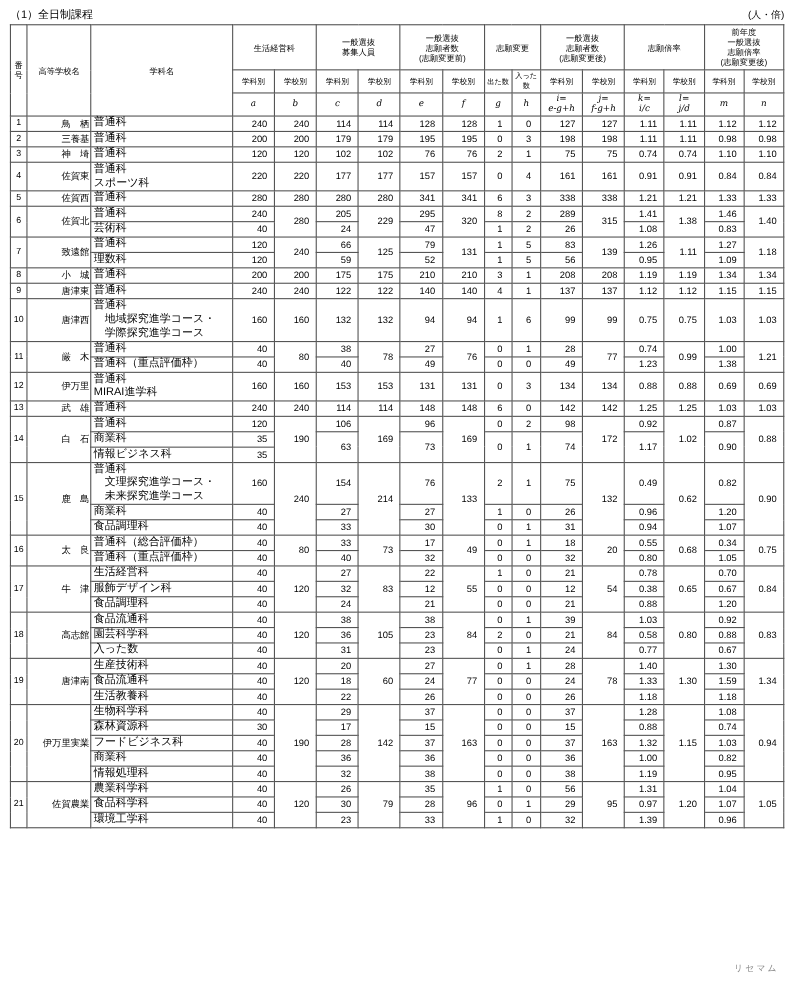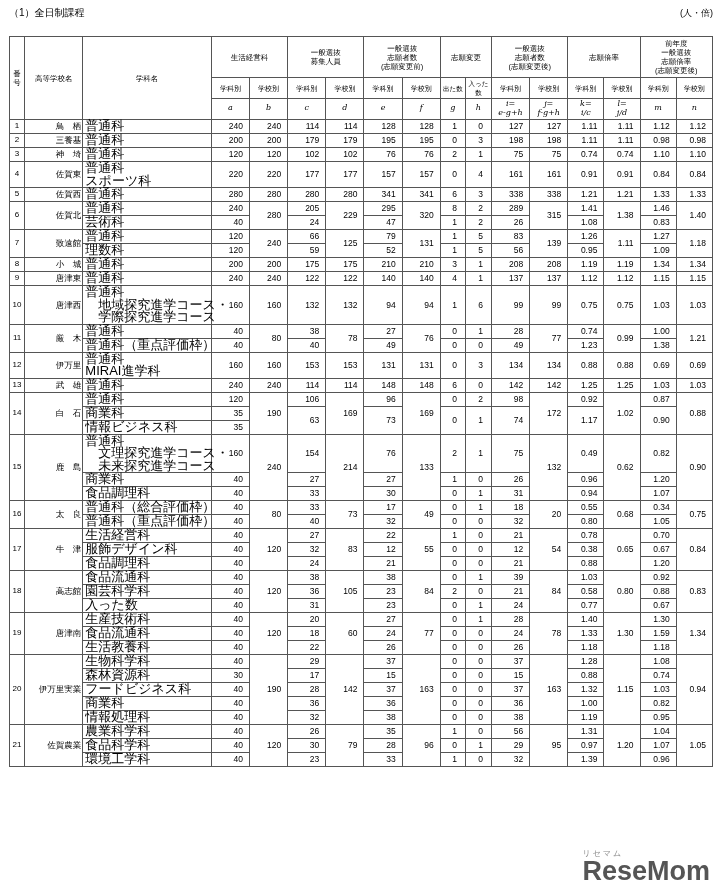--- a/index.html
+++ b/index.html
@@ -3,21 +3,21 @@
 <meta charset="utf-8">
 <style>
   * { box-sizing: border-box; }
   html, body { margin: 0; padding: 0; }
   body {
     width: 722px; height: 895px; background: #ffffff;
     font-family: "Liberation Sans", "DejaVu Sans", sans-serif;
     color: #000; position: relative; overflow: hidden;
   }
   .sheet { padding: 6px 9px 0 9px; }
-  .topbar { display: flex; justify-content: space-between; align-items: flex-end; margin-bottom: 16px; }
+  .topbar { display: flex; justify-content: space-between; align-items: flex-end; margin-bottom: 2px; }
   .title { font-size: 10px; }
   .unit { font-size: 9px; }
 
   table { border-collapse: collapse; table-layout: fixed; width: 704px; }
   th, td { border: 1px solid #555; }
   th {
     font-weight: normal; font-size: 7.5px; text-align: center; vertical-align: middle;
     white-space: pre-line; line-height: 9px; padding: 2px 1px; background: #fff;
   }
   th.sub { font-size: 7px; padding: 1px 0; }
@@ -25,21 +25,21 @@
   th.f {
     font-family: "DejaVu Serif", serif; font-style: italic;
     font-size: 8px; line-height: 8.5px; padding: 1px 0 2px 0;
   }
   td { font-size: 8.5px; line-height: 12.5px; vertical-align: middle; padding: 0 1px; }
   td.num-cell { text-align: right; padding-right: 6px; }
   td.gh-cell  { text-align: right; padding-right: 8px; }
   td.no-cell  { text-align: center; font-size: 8px; padding: 0; }
   td.school-cell { text-align: right; padding-left: 2px; }
   td.dept-cell { text-align: left; padding-left: 2px; }
-  td.dept-cell div { white-space: pre; font-size: 13px; line-height: 12.5px; }
+  td.dept-cell div { white-space: pre; font-size: 10px; line-height: 12.5px; }
   tbody tr { height: 14px; }
 
   .logo { position: absolute; right: 12px; bottom: 10px; text-align: left; }
   .logo-sub { display: block; font-size: 8px; color: #8a8a8a; letter-spacing: 2px; margin-bottom: -1px; padding-right: 2px; }
   .logo-main { font-size: 27px; font-weight: bold; color: #555; line-height: 1; }
 </style>
 </head>
 <body>
 
 <div class="sheet">
@@ -826,15 +826,14 @@
           <td class="gh-cell">0</td>
           <td class="num-cell">32</td>
           <td class="num-cell">1.39</td>
           <td class="num-cell">0.96</td>
         </tr>
       </tbody>
   </table>
 
   <div class="logo">
     <span class="logo-sub">リセマム</span>
-    <span class="logo-main">ReseMom</span>
   </div>
 </div>
 
 </body></html>

